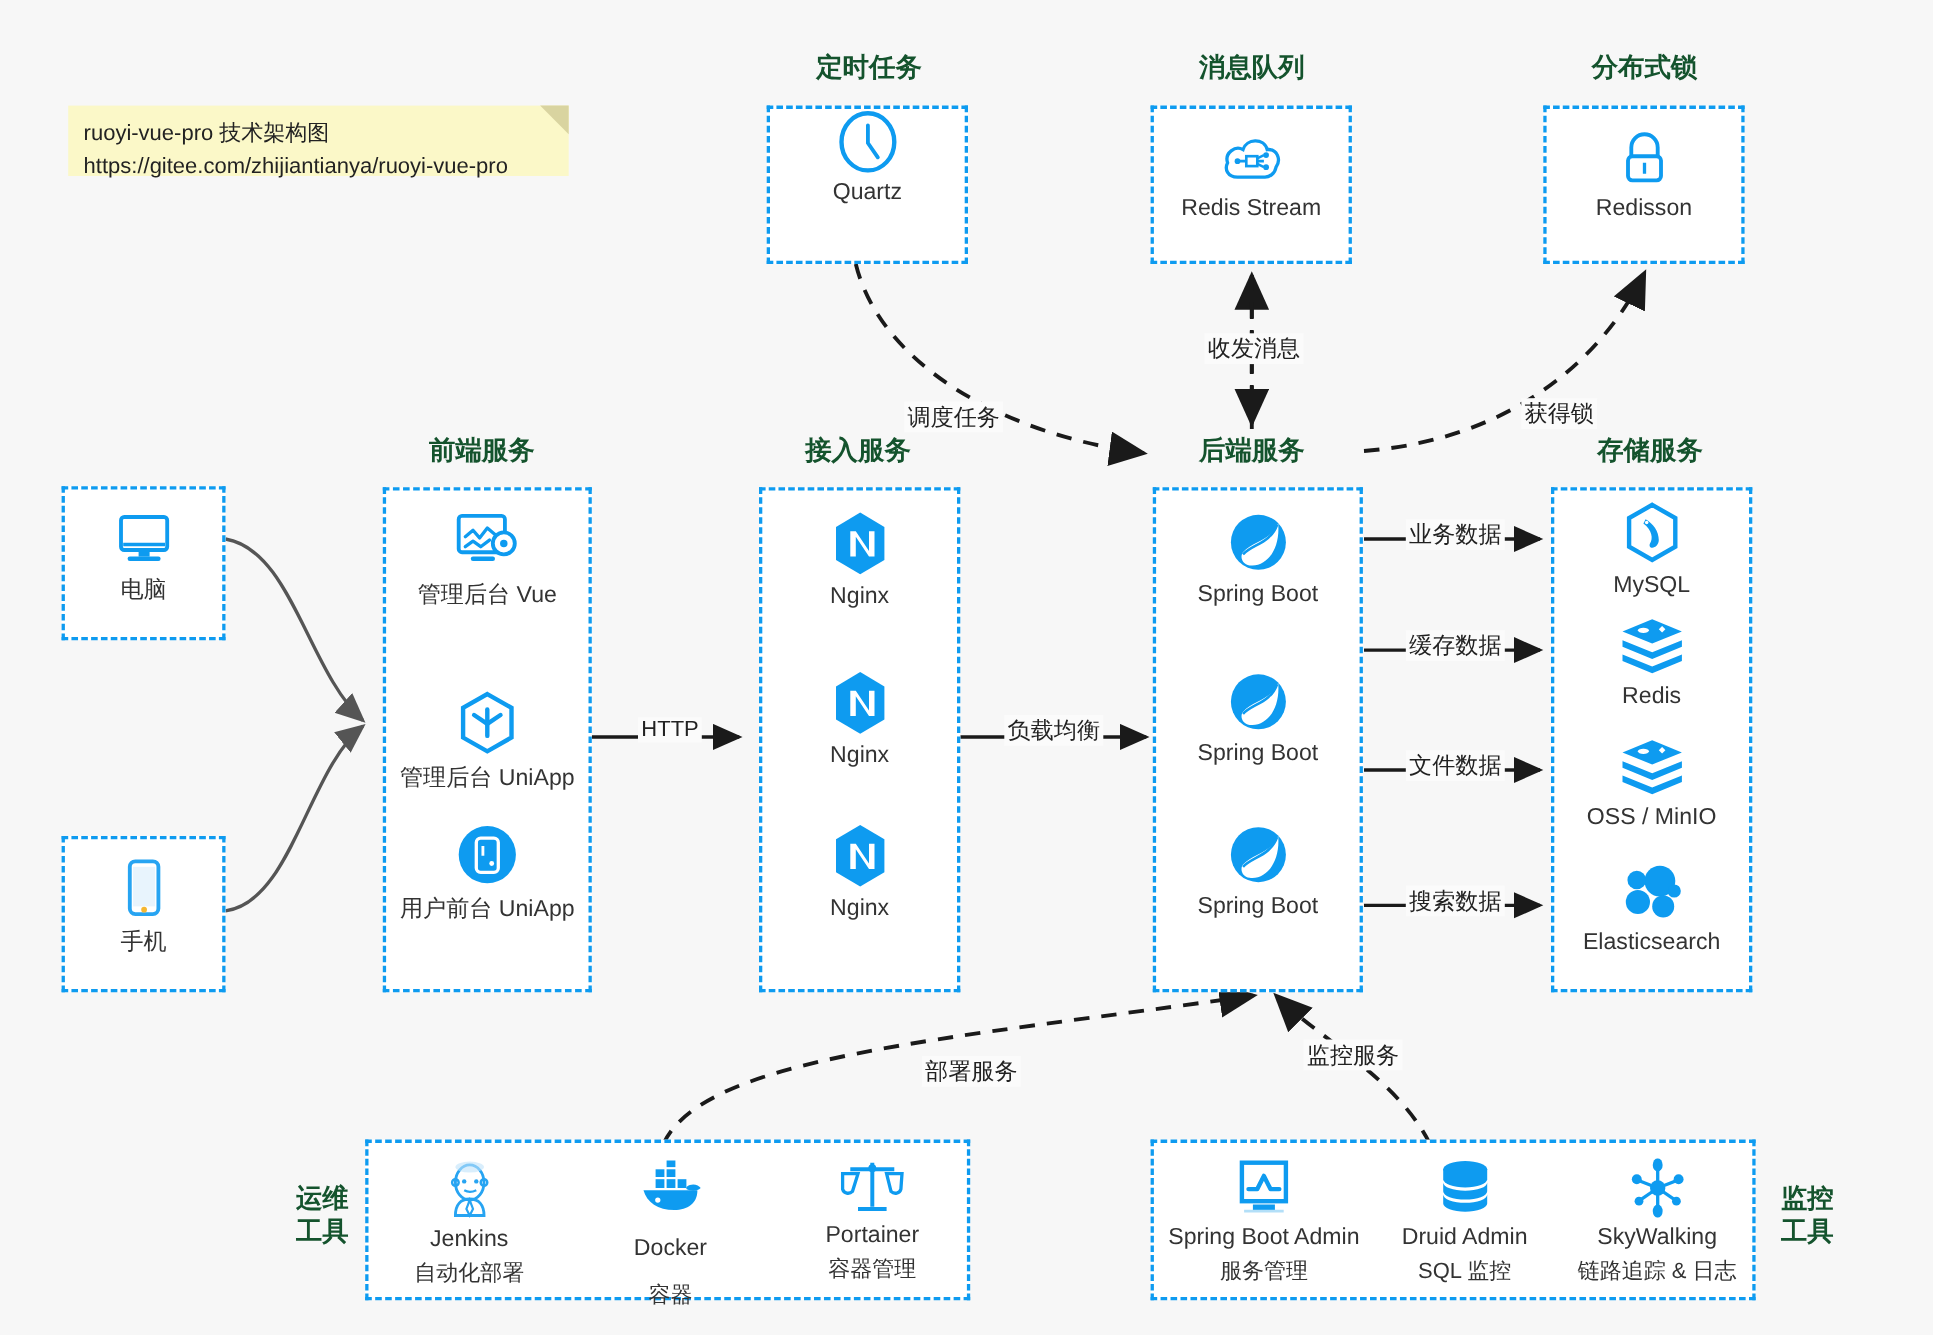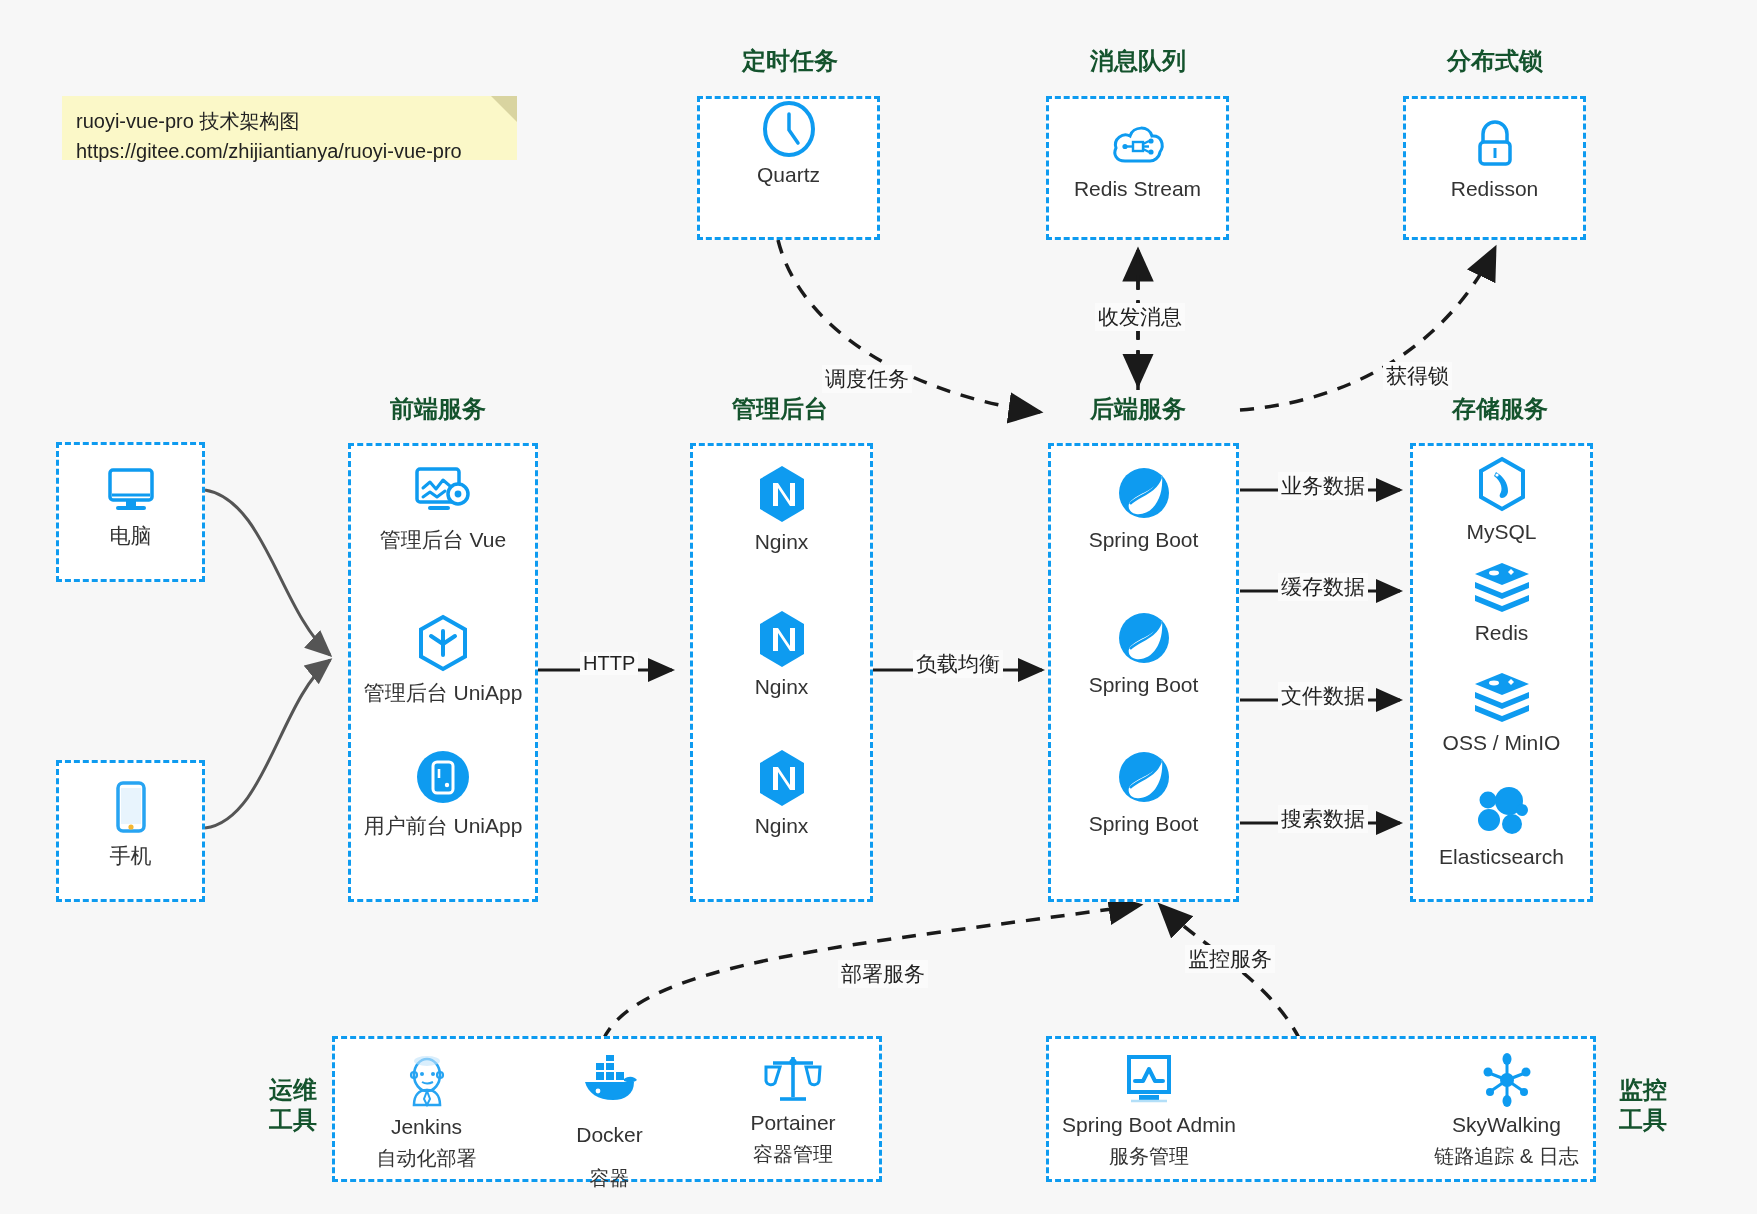--- a/index.html
+++ b/index.html
@@ -190,42 +190,42 @@
         <rect x="5" y="5" width="42" height="33" rx="3" fill="none" stroke="#0e9bf0" stroke-width="3.5"></rect>
         <path d="M11 24 L18 18 L24 25 L31 16 L38 22" fill="none" stroke="#0e9bf0" stroke-width="3" stroke-linecap="round" stroke-linejoin="round"></path>
         <path d="M11 33 L18 28 L25 33 L33 27" fill="none" stroke="#0e9bf0" stroke-width="3" stroke-linecap="round" stroke-linejoin="round"></path>
         <rect x="16" y="42" width="22" height="4" rx="2" fill="#0e9bf0"></rect>
         <circle cx="46" cy="30" r="10" fill="#fff" stroke="#0e9bf0" stroke-width="3.5"></circle>
         <circle cx="46" cy="30" r="3.4" fill="#0e9bf0"></circle>
       </svg>
       <div class="lbl">管理后台 Vue</div>
     </div>
 
-    <div class="node" style="top:167px;justify-content:center;">
+    <div class="node" style="top:181px;justify-content:center;">
       <svg class="ico" width="58" height="60" viewBox="0 0 58 60">
         <path d="M29 4 L51 16.5 L51 43.5 L29 56 L7 43.5 L7 16.5 Z" fill="none" stroke="#0e9bf0" stroke-width="4"></path>
         <path d="M29 18 L29 42" stroke="#0e9bf0" stroke-width="4" stroke-linecap="round"></path>
         <path d="M29 31 L17 23" stroke="#0e9bf0" stroke-width="4" stroke-linecap="round"></path>
         <path d="M29 31 L41 23" stroke="#0e9bf0" stroke-width="4" stroke-linecap="round"></path>
       </svg>
       <div class="lbl">管理后台 UniApp</div>
     </div>
 
     <div class="node" style="top:302px;">
       <svg class="ico" width="58" height="58" viewBox="0 0 58 58">
         <circle cx="29" cy="29" r="26" fill="#0e9bf0"></circle>
         <rect x="19" y="14" width="20" height="31" rx="4" fill="none" stroke="#fff" stroke-width="3"></rect>
         <line x1="25" y1="21" x2="25" y2="30" stroke="#fff" stroke-width="2.6"></line>
         <circle cx="33" cy="37" r="2.2" fill="#fff"></circle>
       </svg>
       <div class="lbl">用户前台 UniApp</div>
     </div>
   </div>
 
-  <div class="grp-title" style="left:690px;top:393px;width:180px;">管理后台</div>
+  <div class="grp-title" style="left:690px;top:393px;width:180px;">接入服务</div>
   <div class="box" style="left:690px;top:443px;width:183px;height:459px;">
 
     <div class="node" style="top:18px;">
       <svg class="ico" width="56" height="60" viewBox="0 0 56 60">
         <path d="M28 2 L50 15 L50 45 L28 58 L6 45 L6 15 Z" fill="#0e9bf0"></path>
         <path d="M19 42 L19 19 L24 19 L36 37 L36 19 L41 19 L41 42 L36 42 L24 24 L24 42 Z" fill="#fff"></path>
       </svg>
       <div class="lbl">Nginx</div>
     </div>
 
@@ -381,20 +381,30 @@
       <svg class="ico" width="58" height="54" viewBox="0 0 58 54">
         <rect x="9" y="4" width="40" height="35" fill="none" stroke="#0e9bf0" stroke-width="4"></rect>
         <path d="M15 28 L23 28 L29 16 L35 28 L43 28" fill="none" stroke="#0e9bf0" stroke-width="4" stroke-linecap="round" stroke-linejoin="round"></path>
         <rect x="19" y="42" width="20" height="5" fill="#0e9bf0"></rect>
         <line x1="11" y1="48" x2="47" y2="48" stroke="#b3dff8" stroke-width="2.5"></line>
       </svg>
       <div class="lbl">Spring Boot Admin</div>
       <div class="lbl sm">服务管理</div>
     </div>
 
+    <div class="node" style="top:14px;left:200px;width:165px;">
+      <svg class="ico" width="54" height="54" viewBox="0 0 54 54">
+        <ellipse cx="27" cy="10" rx="20" ry="7.5" fill="#0e9bf0"></ellipse>
+        <path d="M7 10 L7 19 A20 7.5 0 0 0 47 19 L47 10 Z" fill="#0e9bf0"></path>
+        <path d="M7 22 L7 30 A20 7.5 0 0 0 47 30 L47 22 A20 7.5 0 0 1 7 22 Z" fill="#0e9bf0"></path>
+        <path d="M7 33 L7 41 A20 7.5 0 0 0 47 41 L47 33 A20 7.5 0 0 1 7 33 Z" fill="#0e9bf0"></path>
+      </svg>
+      <div class="lbl">Druid Admin</div>
+      <div class="lbl sm">SQL 监控</div>
+    </div>
 
     <div class="node" style="top:14px;left:365px;width:185px;">
       <svg class="ico" width="56" height="54" viewBox="0 0 56 54">
         <line x1="28" y1="27" x2="28" y2="8" stroke="#0e9bf0" stroke-width="3"></line>
         <line x1="28" y1="27" x2="28" y2="46" stroke="#0e9bf0" stroke-width="3"></line>
         <line x1="28" y1="27" x2="10" y2="20" stroke="#0e9bf0" stroke-width="3"></line>
         <line x1="28" y1="27" x2="46" y2="20" stroke="#0e9bf0" stroke-width="3"></line>
         <line x1="28" y1="27" x2="12" y2="38" stroke="#0e9bf0" stroke-width="3"></line>
         <line x1="28" y1="27" x2="44" y2="38" stroke="#0e9bf0" stroke-width="3"></line>
         <circle cx="28" cy="27" r="7" fill="#0e9bf0"></circle>

